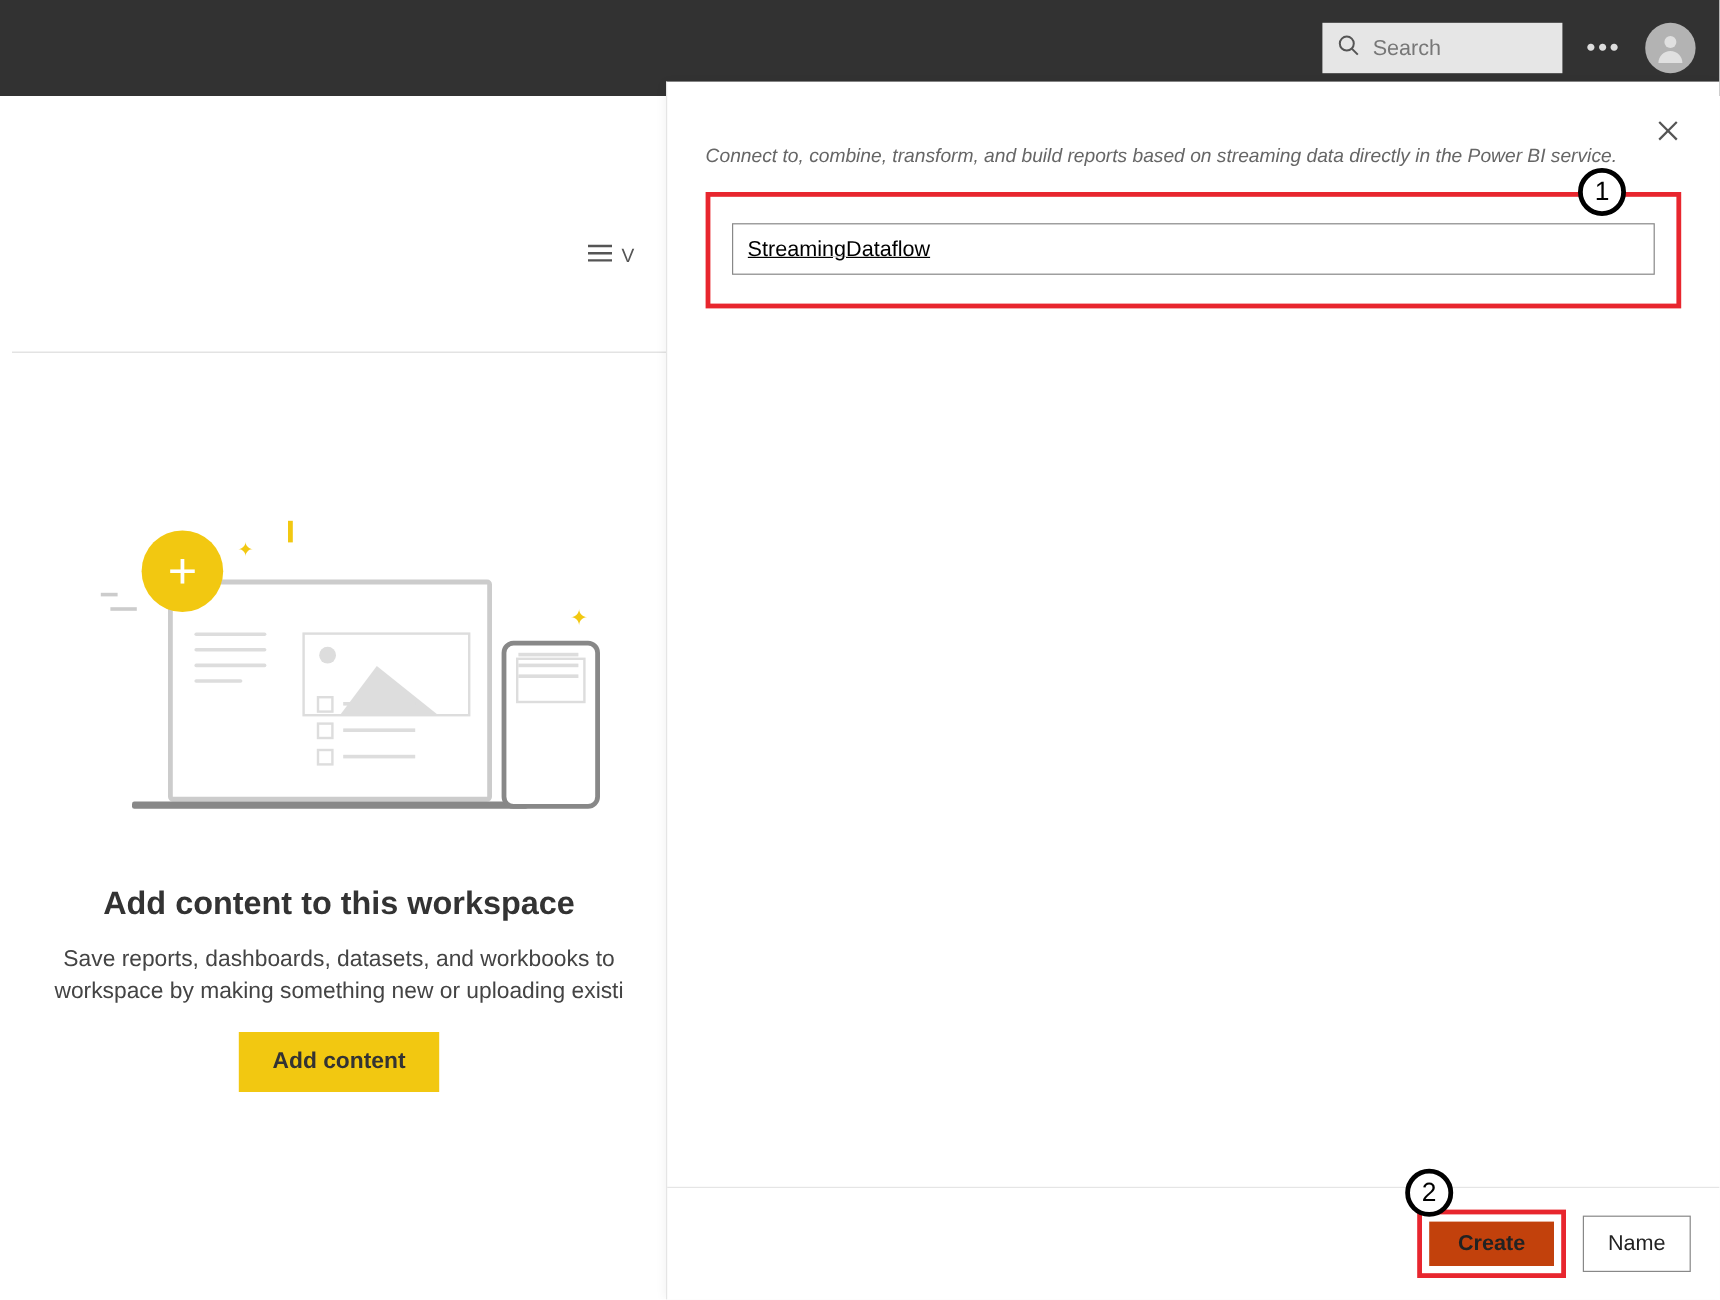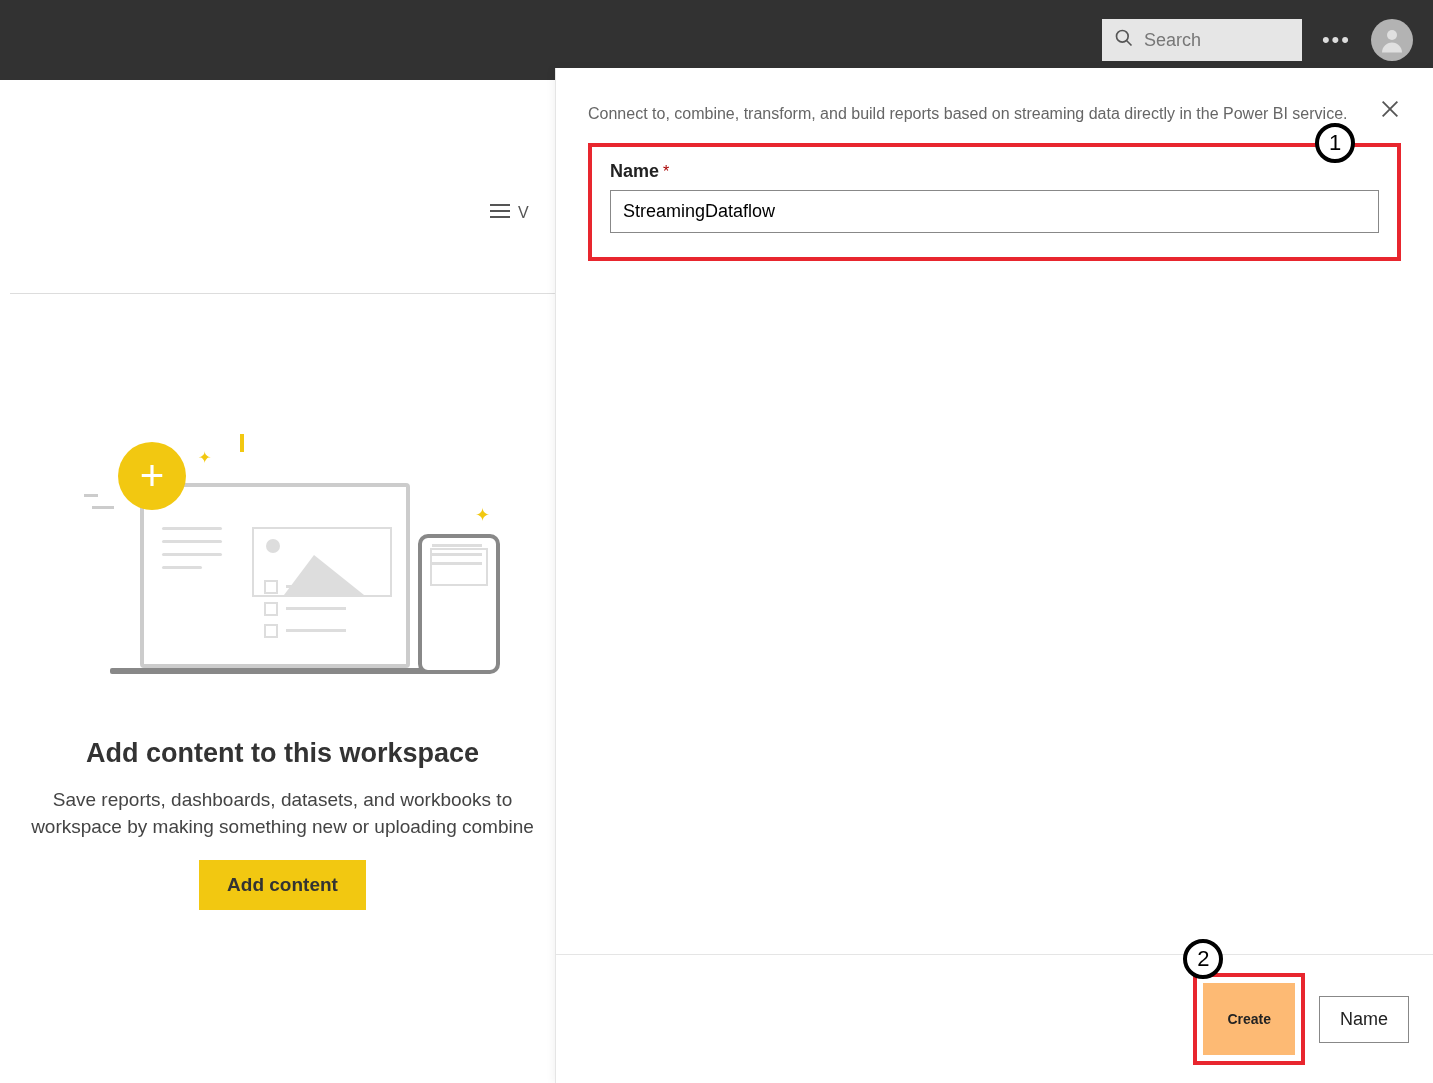--- a/index.html
+++ b/index.html
@@ -116,37 +116,38 @@
       box-shadow: -2px 0 8px rgba(0,0,0,0.05);
       display: flex; flex-direction: column;
     }
     .panel-body { flex: 1; padding: 28px 32px; }
     .panel-title { font-size: 27px; font-weight: 600; color: #222; }
     .close-x {
       position: absolute; top: 30px; right: 30px;
       font-size: 22px; color: #555; cursor: pointer;
       width: 24px; height: 24px;
     }
-    .panel-desc { font-size: 16px; color: #666; margin-top: 7px; line-height: 1.4; max-width: 780px;}
+    .panel-desc { font-size: 16px; color: #666; margin-top: 24px; line-height: 1.4; max-width: 780px; font-style: italic;}
 
     .field-box {
       border: 4px solid #e8262e;
       margin-top: 18px;
       padding: 14px 18px 24px 18px;
       position: relative;
     }
     .field-label { font-size: 18px; font-weight: 600; color: #222; }
     .req-star { color: #a80000; margin-left: 4px; }
     .name-input {
       width: 100%;
       margin-top: 8px;
       padding: 10px 12px;
       font-size: 18px;
       border: 1px solid #888;
       outline: none;
+      text-decoration: underline;
     }
     .callout {
       position: absolute;
       width: 40px; height: 40px;
       border-radius: 50%;
       background: #fff;
       border: 4px solid #000;
       display: flex; align-items: center; justify-content: center;
       font-size: 22px; font-weight: 400;
     }
@@ -158,24 +159,24 @@
       display: flex; justify-content: flex-end; gap: 14px; align-items: center;
       position: relative;
     }
     .create-wrap {
       border: 4px solid #e8262e;
       padding: 6px;
       position: relative;
     }
     .callout-2 { top: -38px; left: -14px; }
     .btn-create {
-      background: #fdba74;
+      background: #c2410c;
       border: none;
-      padding: 28px 24px;
-      font-size: 14px; font-weight: 600; color: #222;
+      padding: 8px 24px;
+      font-size: 18px; font-weight: 600; color: #222;
       cursor: pointer;
     }
     .btn-close {
       background: #fff;
       border: 1px solid #888;
       padding: 12px 20px;
       font-size: 18px; color: #222;
       cursor: pointer;
       margin-right: -4px;
     }
@@ -252,40 +253,37 @@
       <div class="phone">
         <div class="pimg"></div>
         <div class="plines">
             <div></div>
             <div></div>
             <div></div>
           </div>
       </div>
     </div>
     <div class="ws-title">Add content to this workspace</div>
-    <div class="ws-desc">Save reports, dashboards, datasets, and workbooks to workspace by making something new or uploading combine</div>
+    <div class="ws-desc">Save reports, dashboards, datasets, and workbooks to workspace by making something new or uploading existi</div>
     <button class="add-content-btn">Add content</button>
   </div>
 </div>
 
 <div class="side-panel">
   <div class="panel-body">
     <div class="close-x">
       <svg viewBox="0 0 24 24" width="22" height="22">
           <line x1="4" y1="4" x2="20" y2="20" stroke="#555" stroke-width="2"></line>
           <line x1="20" y1="4" x2="4" y2="20" stroke="#555" stroke-width="2"></line>
         </svg>
     </div>
     <div class="panel-desc">Connect to, combine, transform, and build reports based on streaming data directly in the Power BI service.</div>
 
     <div class="field-box">
       <div class="callout callout-1">1</div>
-      <div>
-        <span class="field-label">Name</span><span class="req-star">*</span>
-      </div>
       <input class="name-input" type="text" value="StreamingDataflow" style="">
     </div>
   </div>
 
   <div class="panel-footer">
     <div class="create-wrap">
       <div class="callout callout-2">2</div>
       <button class="btn-create">Create</button>
     </div>
     <button class="btn-close">Name</button>

